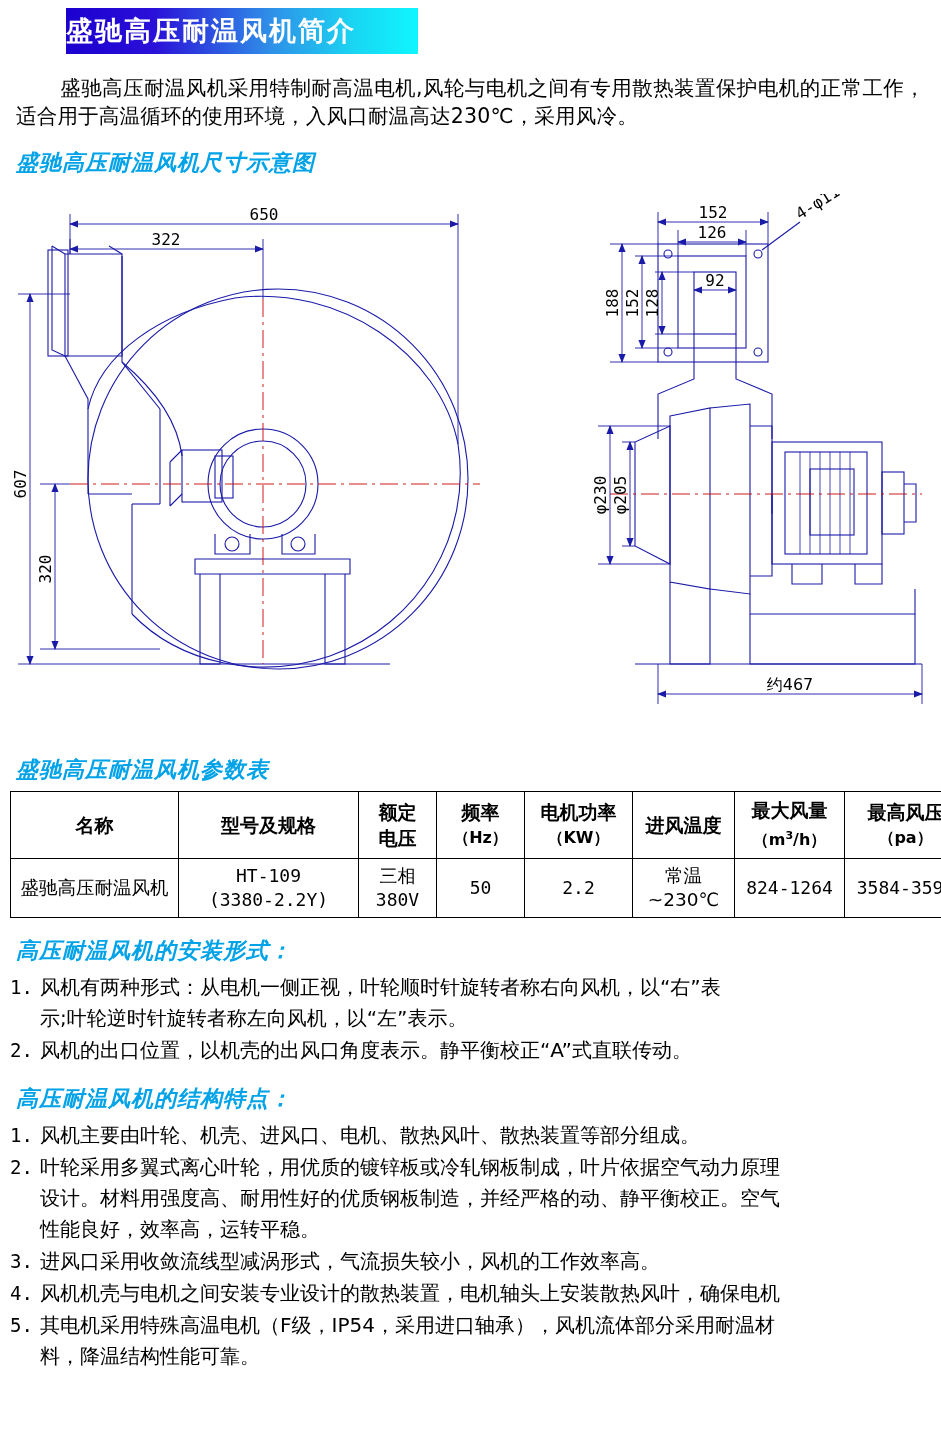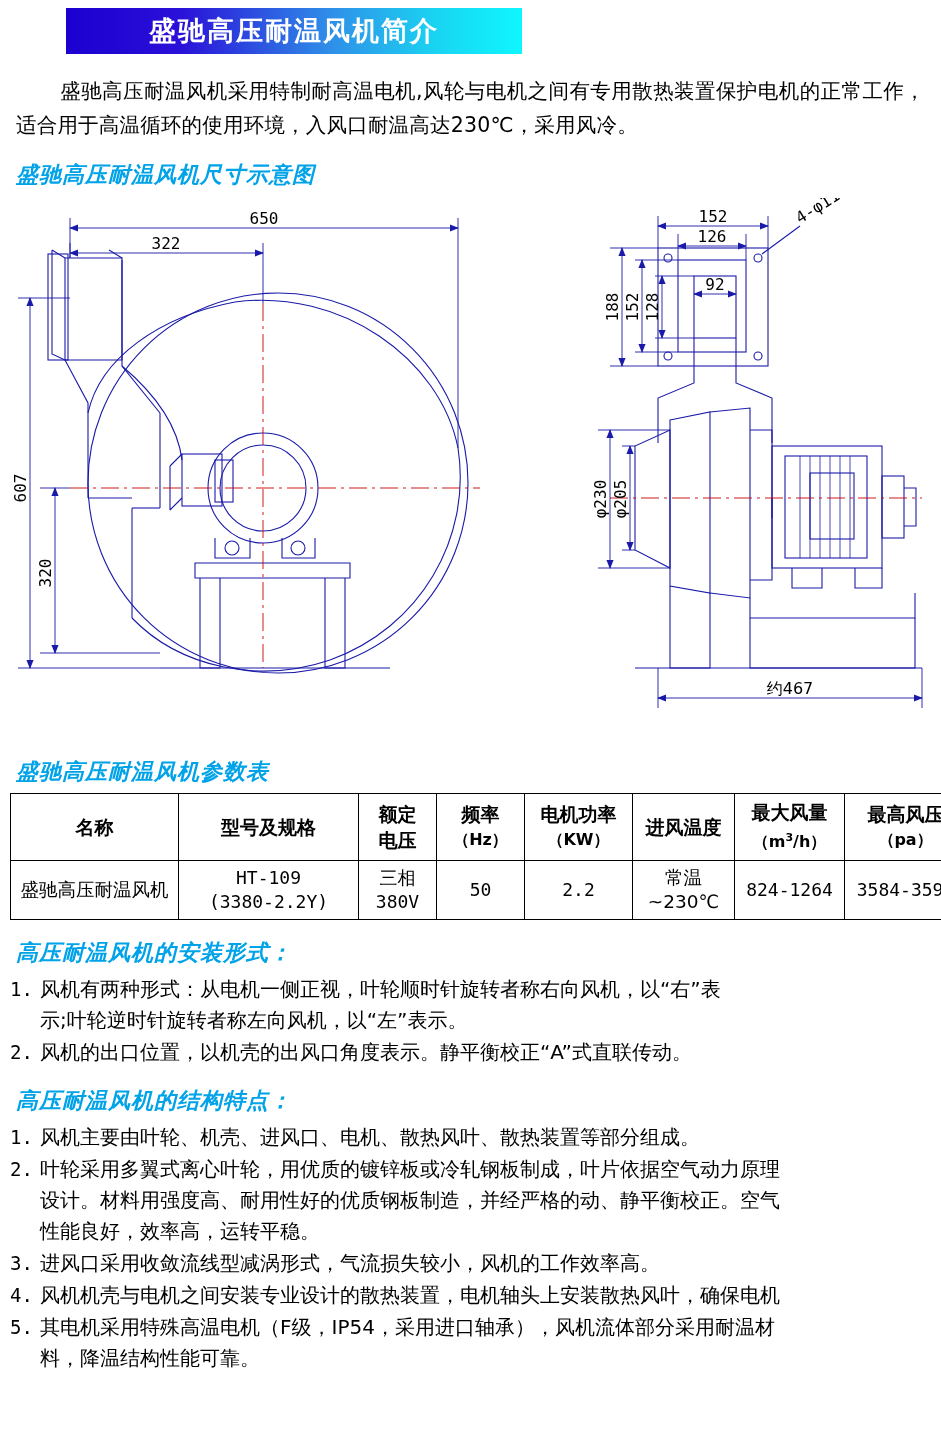--- a/index.html
+++ b/index.html
@@ -18,39 +18,39 @@
   .page {
     position: relative;
     width: 941px;
     height: 1435px;
     box-sizing: border-box;
     padding: 0 10px;
   }
   
   .title-banner {
     margin: 8px 0 0 56px;
-    width: 456px;
+    width: 352px;
     height: 46px;
     background: linear-gradient(90deg, #1b00d0 0%, #2a10d8 25%, #2f8fe8 58%, #19d6f2 82%, #0ff6ff 100%);
     display: flex;
     align-items: center;
-    justify-content: center;
+    justify-content: flex-start;
   }
   .title-banner span {
     color: #ffffff;
     font-size: 27px;
     font-weight: bold;
     letter-spacing: 2px;
     font-family: "DejaVu Sans", sans-serif;
   }
   
   .intro {
     margin: 20px 6px 0 6px;
     font-size: 20.5px;
-    line-height: 34px;
+    line-height: 28px;
     text-align: justify;
     font-family: "DejaVu Sans", sans-serif;
     letter-spacing: 0.2px;
   }
   .intro .indent { display: inline-block; width: 44px; }
 
   
   .sec-head {
     color: #00a2e8;
     font-size: 22px;
@@ -60,21 +60,21 @@
     letter-spacing: 1px;
     font-style: italic;
   }
   .sec-head.tight { margin-top: 14px; }
 
   
   .drawing {
     position: relative;
     width: 921px;
     height: 545px;
-    margin: 8px auto;
+    margin: 16px auto;
   }
   .drawing svg { display: block; }
 
   
   table.params {
     border-collapse: collapse;
     width: 921px;
     margin: 6px auto 0 auto;
     table-layout: fixed;
   }

